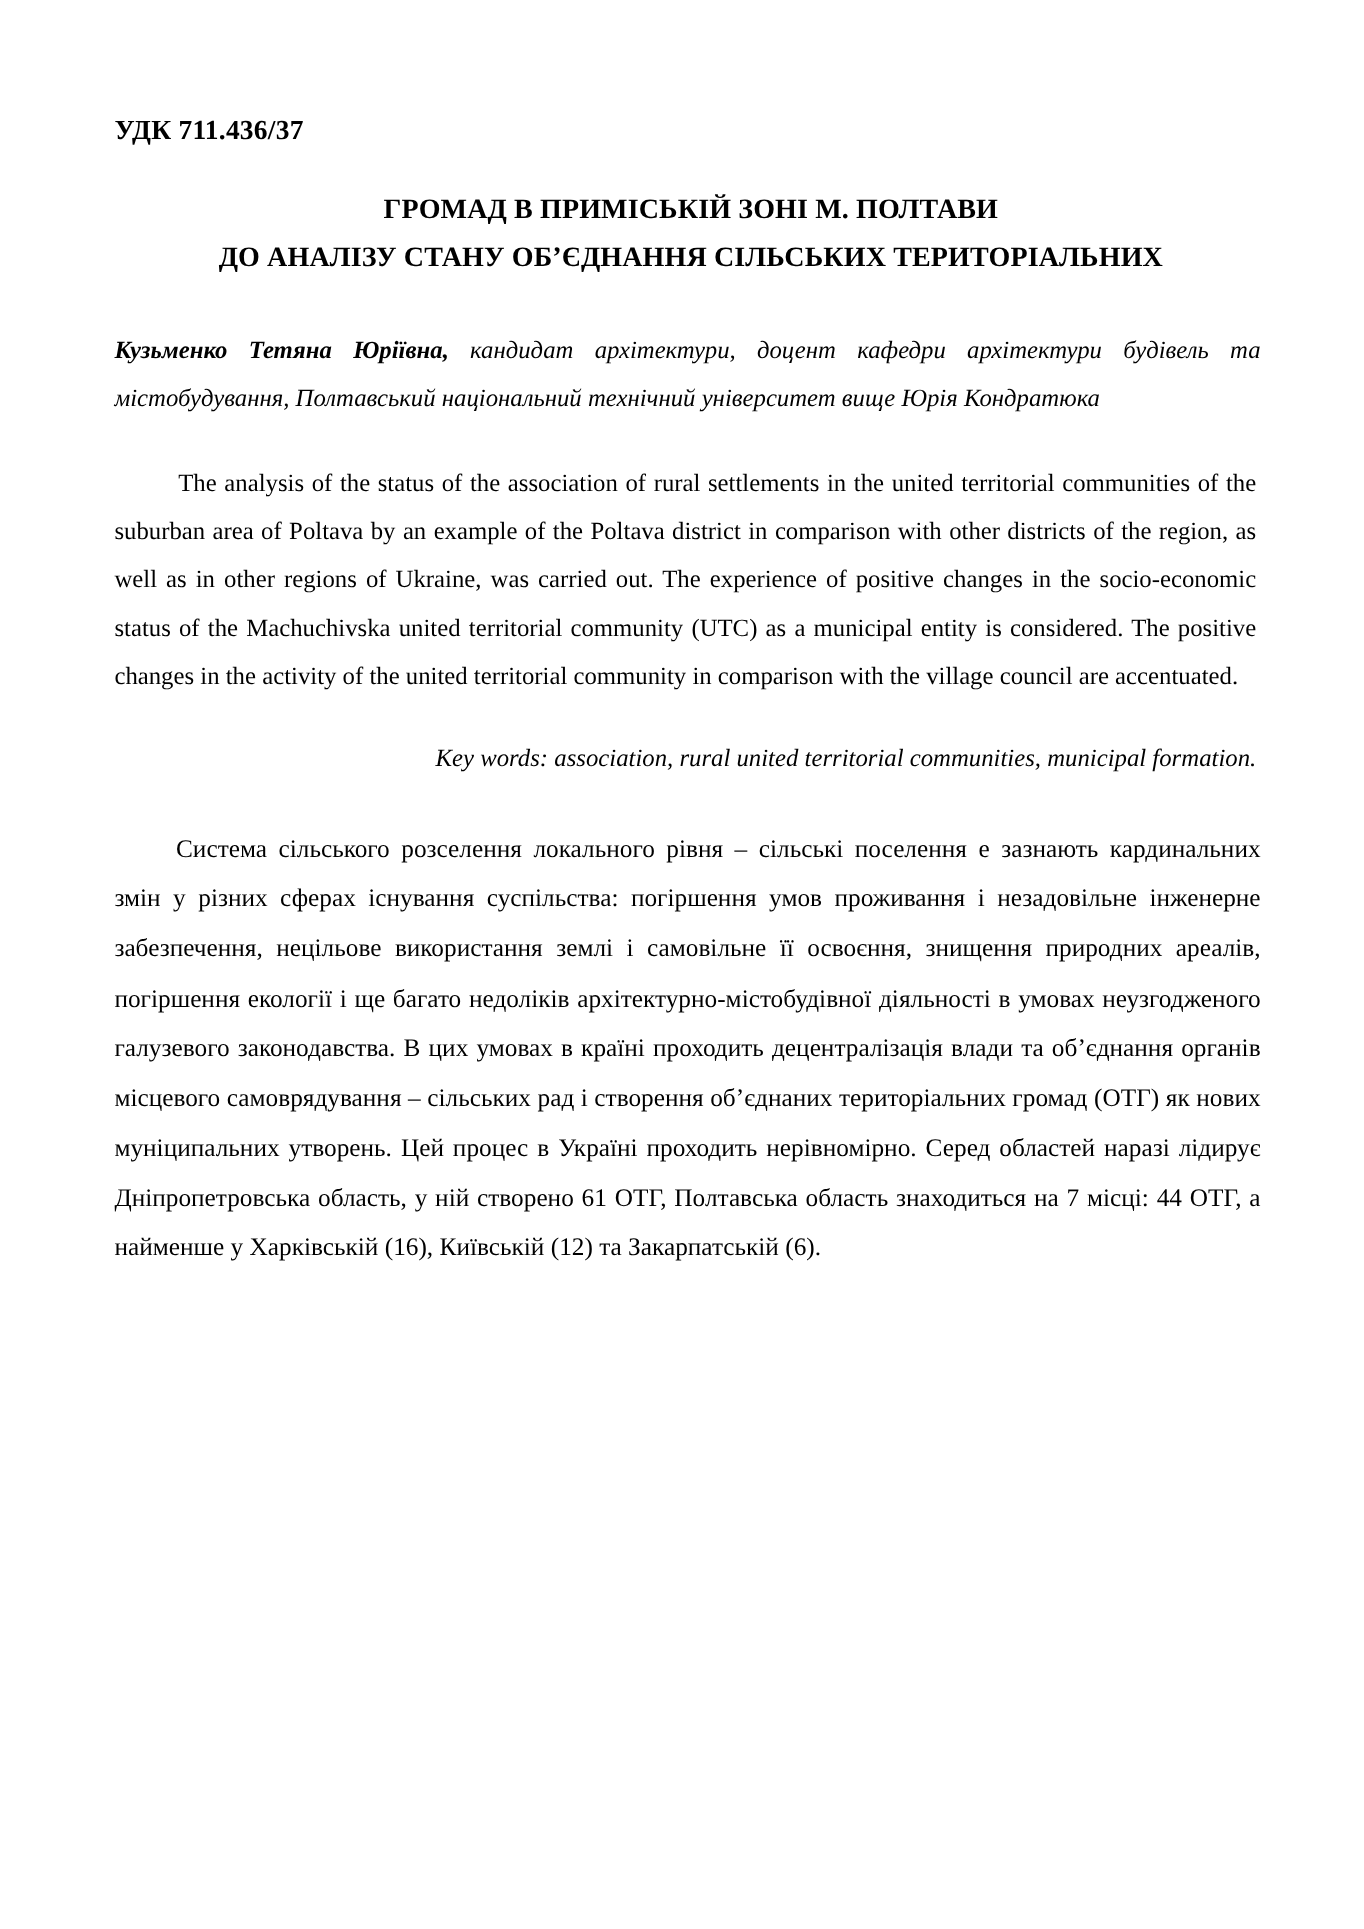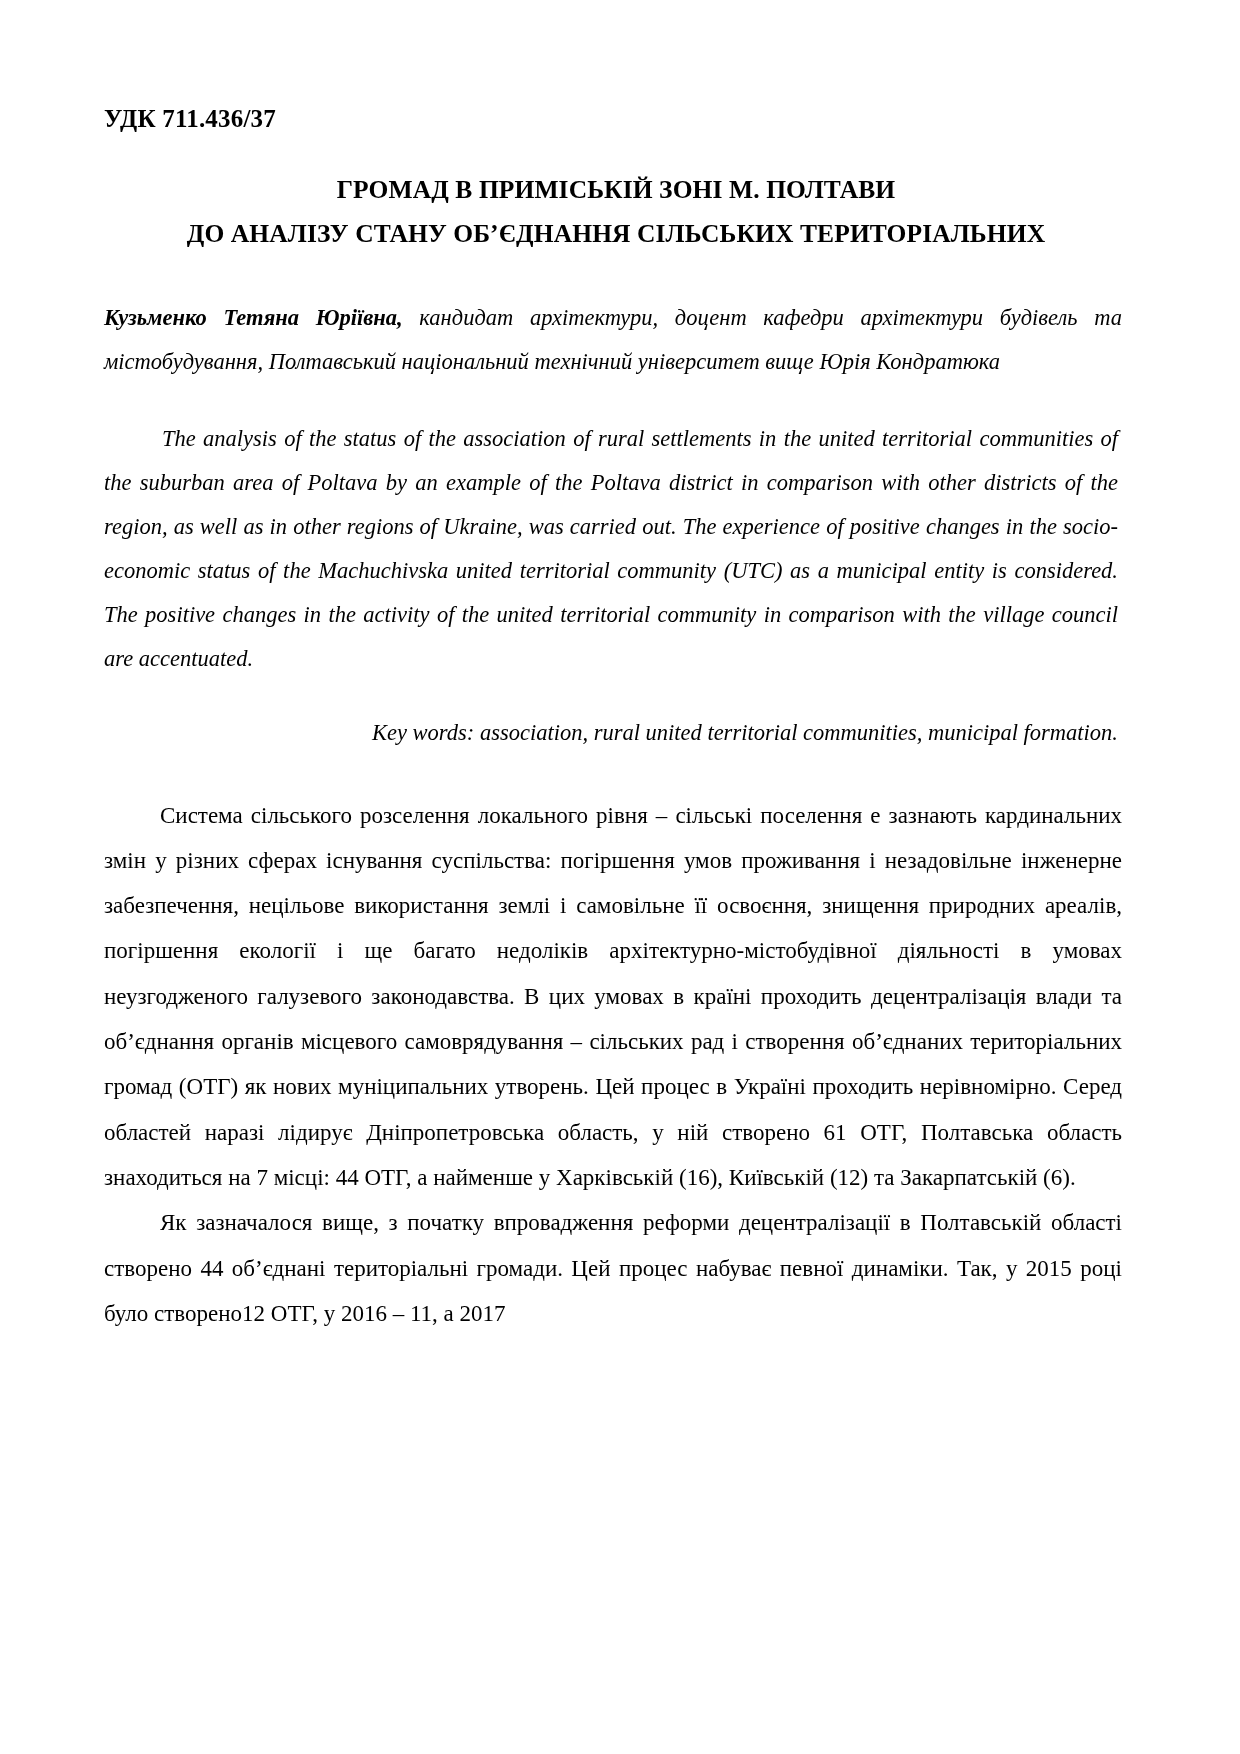--- a/index.html
+++ b/index.html
@@ -11,21 +11,21 @@
     width: 1240px;
     height: 1754px;
     font-family: "Liberation Serif", "DejaVu Serif", serif;
     color: #000000;
     overflow: hidden;
   }
   .page {
     box-sizing: border-box;
     width: 1240px;
     height: 1238px;
-    padding: 104px 112px 0 104px;
+    padding: 104px 88px 0 104px;
     background: #ffffff;
     position: relative;
   }
   .udc {
     font-size: 25px;
     font-weight: bold;
     letter-spacing: 0.2px;
     margin: 0 0 34px 0;
     line-height: 1.2;
   }
@@ -47,21 +47,20 @@
     text-align-last: left;
     line-height: 1.95;
     margin: 0 6px 34px 0;
   }
   .authors .name {
     font-weight: bold;
     font-style: italic;
   }
   .abstract {
     font-size: 22.5px;
-    font-style: italic;
     text-align: justify;
     text-align-last: left;
     line-height: 1.95;
     text-indent: 58px;
     margin: 0 10px 30px 0;
   }
   .keywords {
     font-size: 22.5px;
     font-style: italic;
     text-align: right;
@@ -98,15 +97,14 @@
     <span class="name">Кузьменко Тетяна Юріївна,</span><span> кандидат архітектури, доцент кафедри архітектури будівель та містобудування, Полтавський національний технічний університет вище Юрія Кондратюка</span>
   </p>
 
   <p class="abstract">The analysis of the status of the association of rural settlements in the united territorial communities of the suburban area of Poltava by an example of the Poltava district in comparison with other districts of the region, as well as in other regions of Ukraine, was carried out. The experience of positive changes in the socio-economic status of the Machuchivska united territorial community (UTC) as a municipal entity is considered. The positive changes in the activity of the united territorial community in comparison with the village council are accentuated.</p>
 
   <p class="keywords">Key words: association, rural united territorial communities, municipal formation.</p>
 
   <p class="body-par">Система сільського розселення локального рівня – сільські поселення е зазнають кардинальних змін у різних сферах існування суспільства: погіршення умов проживання і незадовільне інженерне забезпечення, нецільове використання землі і самовільне її освоєння, знищення природних ареалів, погіршення екології і ще багато недоліків архітектурно-містобудівної діяльності в умовах неузгодженого галузевого законодавства. В цих умовах в країні проходить децентралізація влади та об’єднання органів місцевого самоврядування – сільських рад і створення об’єднаних територіальних громад (ОТГ) як нових муніципальних утворень. Цей процес в Україні проходить нерівномірно. Серед областей наразі лідирує Дніпропетровська область, у ній створено 61 ОТГ, Полтавська область знаходиться на 7 місці: 44 ОТГ, а найменше у Харківській (16), Київській (12) та Закарпатській (6).</p>
 
 
-  <p class="body-par">Як зазначалося вище, з початку впровадження реформи децентралізації в Полтавській області створено 44 об’єднані територіальні громади. Цей процес набуває певної динаміки. Так, у 2015 році було створено12 ОТГ, у 2016 – 11, а 2017</p>
 
 </div>
 
 </body></html>

